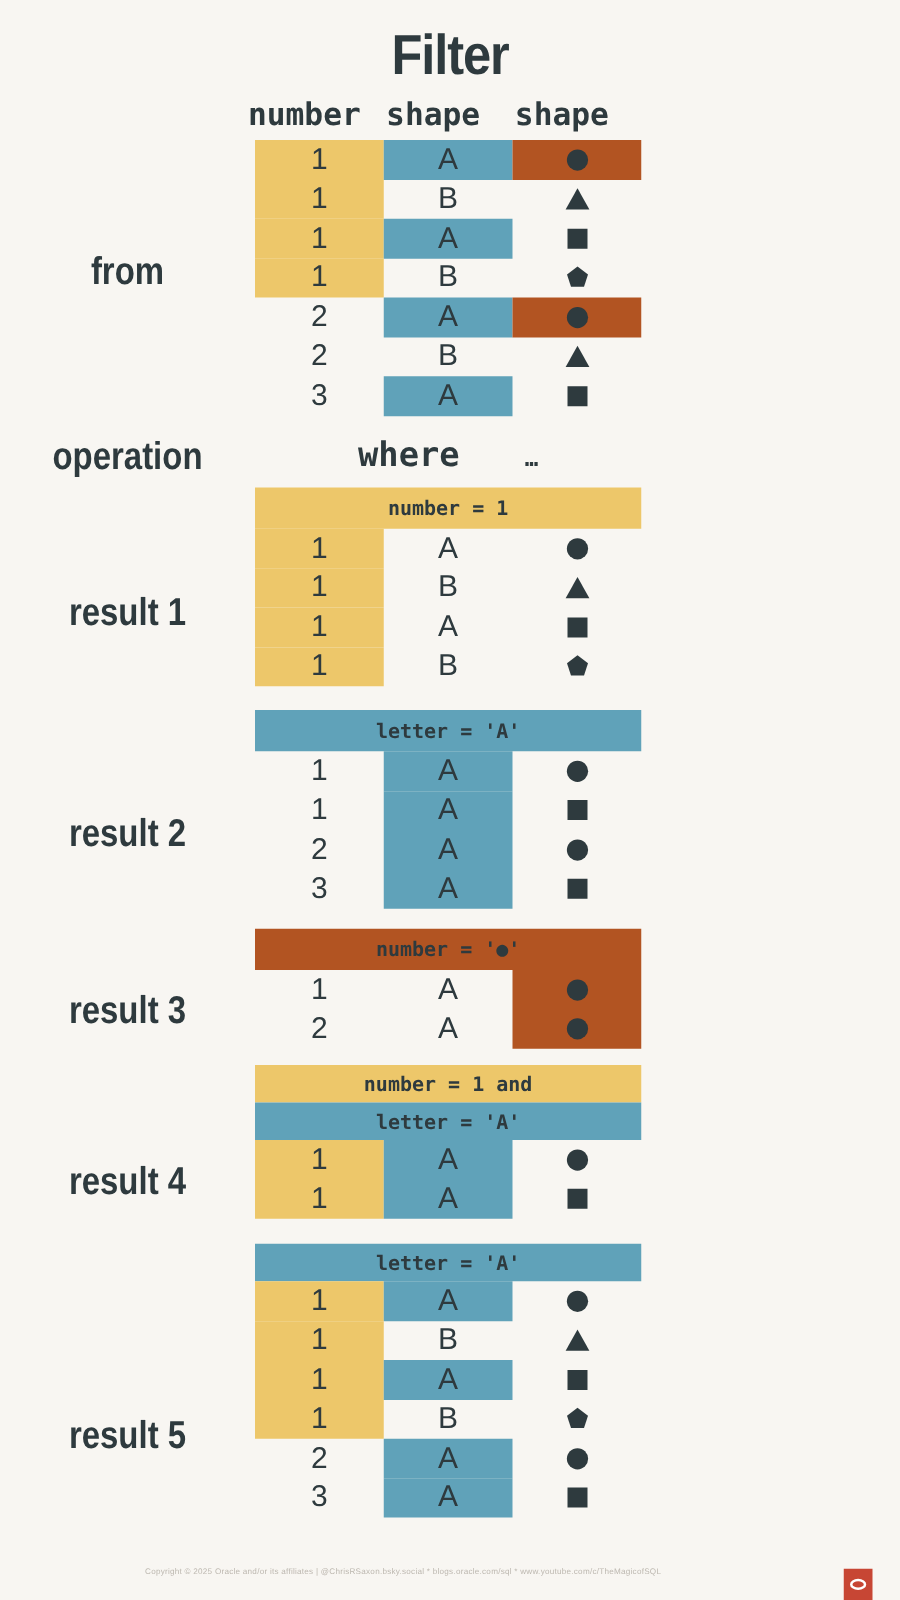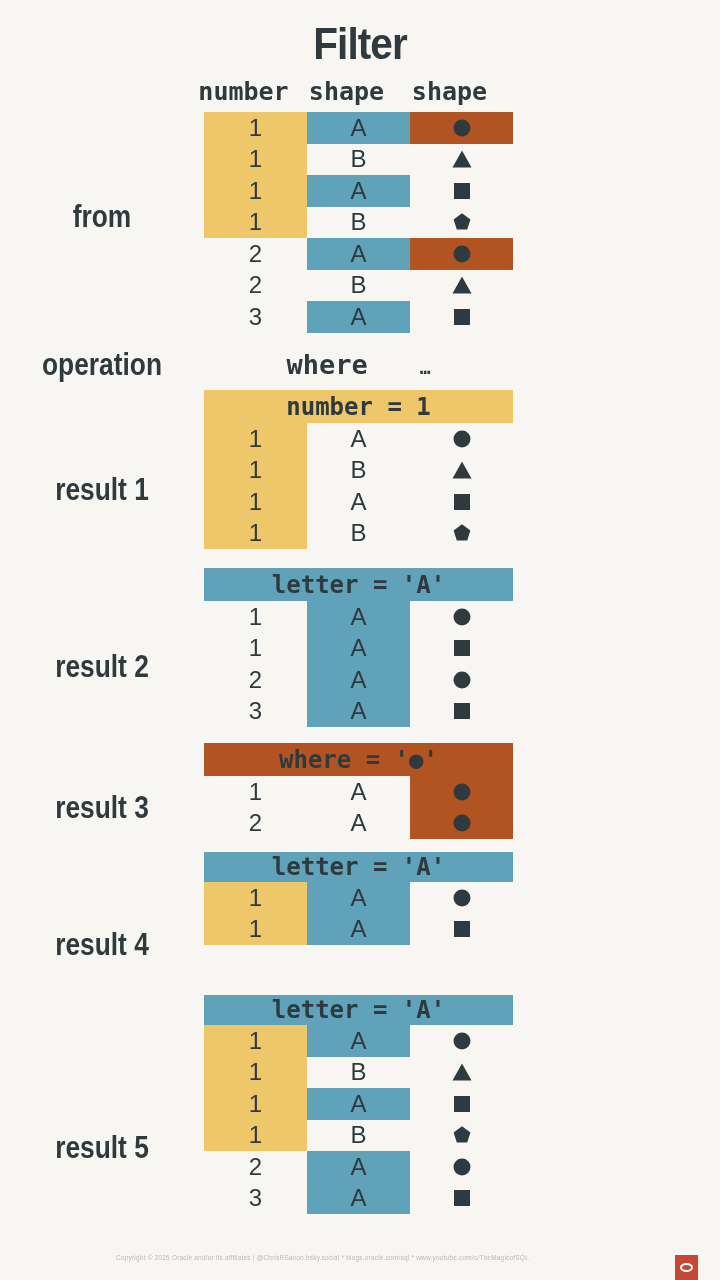--- a/index.html
+++ b/index.html
@@ -66,21 +66,21 @@
   .sec-0{top:112px;}
   .sec-1{top:390px;}
   .sec-2{top:568px;}
   .sec-3{top:743px;}
   .sec-4{top:852px;}
   .sec-5{top:995px;}
   .hdr{
     height:33px;width:309px;
     display:flex;align-items:center;justify-content:center;
     font-family:"DejaVu Sans Mono","Liberation Mono",monospace;
-    font-weight:bold;font-size:24px;
+    font-weight:bold;font-size:16px;
     color:var(--dark);
   }
   .double .hdr{height:30px;}
   .row{display:flex;height:31.5px;width:309px;}
   .cell{
     width:103px;height:100%;
     display:flex;align-items:center;justify-content:center;
     font-size:24px;color:var(--dark);
   }
   .cell svg{display:block;}
@@ -267,41 +267,42 @@
         <div class="cell">3</div>
         <div class="cell bg-blue">A</div>
         <div class="cell">
           <svg width="22" height="22" viewBox="0 0 22 22" fill="#2e3a3e">
             <rect x="3" y="3" width="16" height="16"></rect>
           </svg>
         </div>
       </div>
     </div>
     <div class="section sec-3">
-      <div class="hdr bg-orange">where = '●'</div>
+      <div class="hdr bg-orange">number = '●'</div>
       <div class="row">
         <div class="cell">1</div>
         <div class="cell">A</div>
         <div class="cell bg-orange">
           <svg width="22" height="22" viewBox="0 0 22 22" fill="#2e3a3e">
             <circle cx="11" cy="11" r="8.5"></circle>
           </svg>
         </div>
       </div>
       <div class="row">
         <div class="cell">2</div>
         <div class="cell">A</div>
         <div class="cell bg-orange">
           <svg width="22" height="22" viewBox="0 0 22 22" fill="#2e3a3e">
             <circle cx="11" cy="11" r="8.5"></circle>
           </svg>
         </div>
       </div>
     </div>
     <div class="section sec-4 double">
+      <div class="hdr bg-yellow">number = 1 and</div>
       <div class="hdr bg-blue">letter = 'A'</div>
       <div class="row">
         <div class="cell bg-yellow">1</div>
         <div class="cell bg-blue">A</div>
         <div class="cell">
           <svg width="22" height="22" viewBox="0 0 22 22" fill="#2e3a3e">
             <circle cx="11" cy="11" r="8.5"></circle>
           </svg>
         </div>
       </div>

